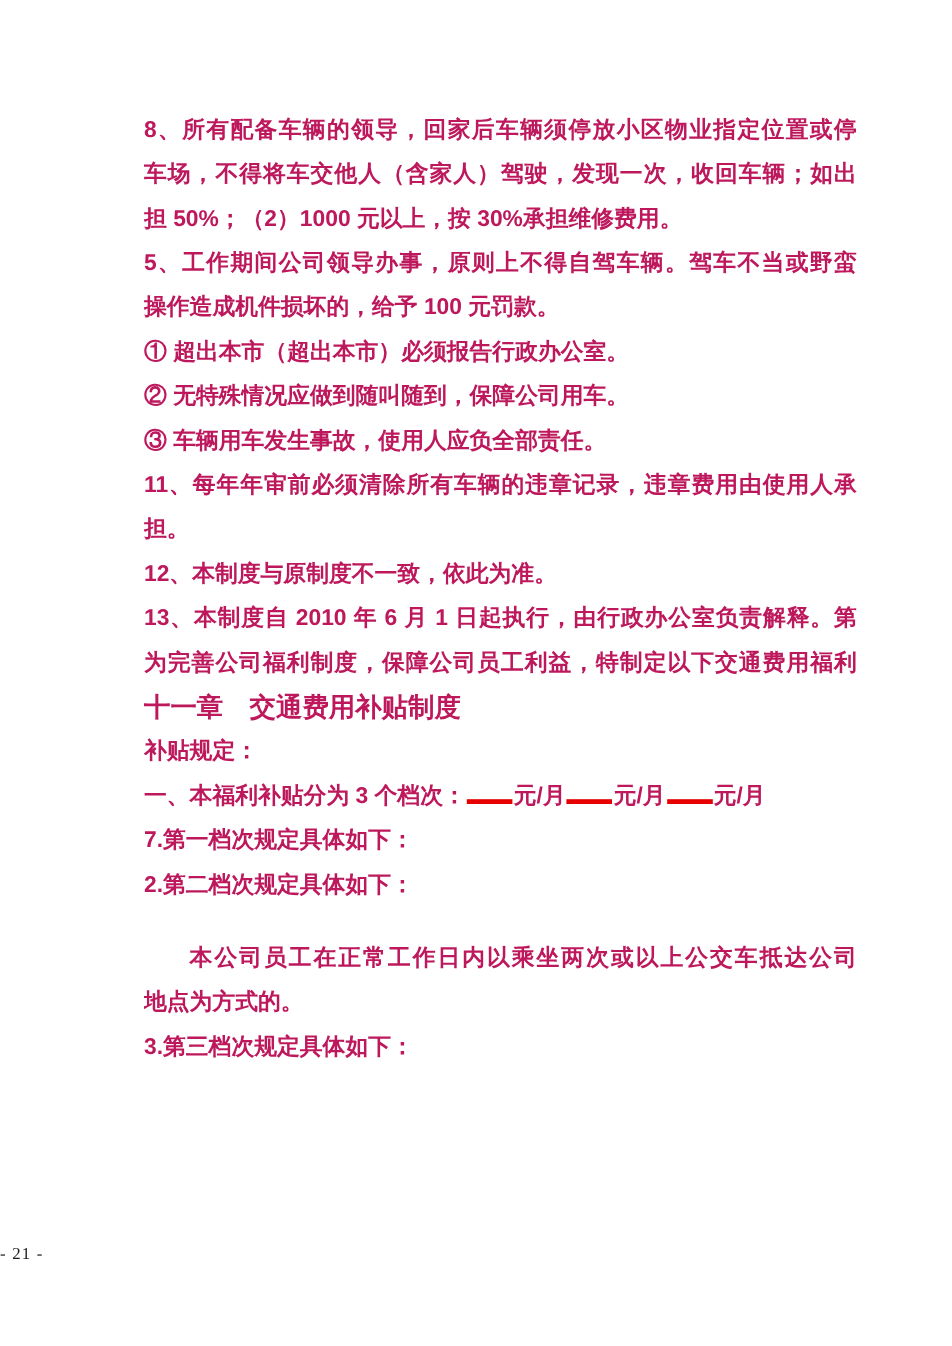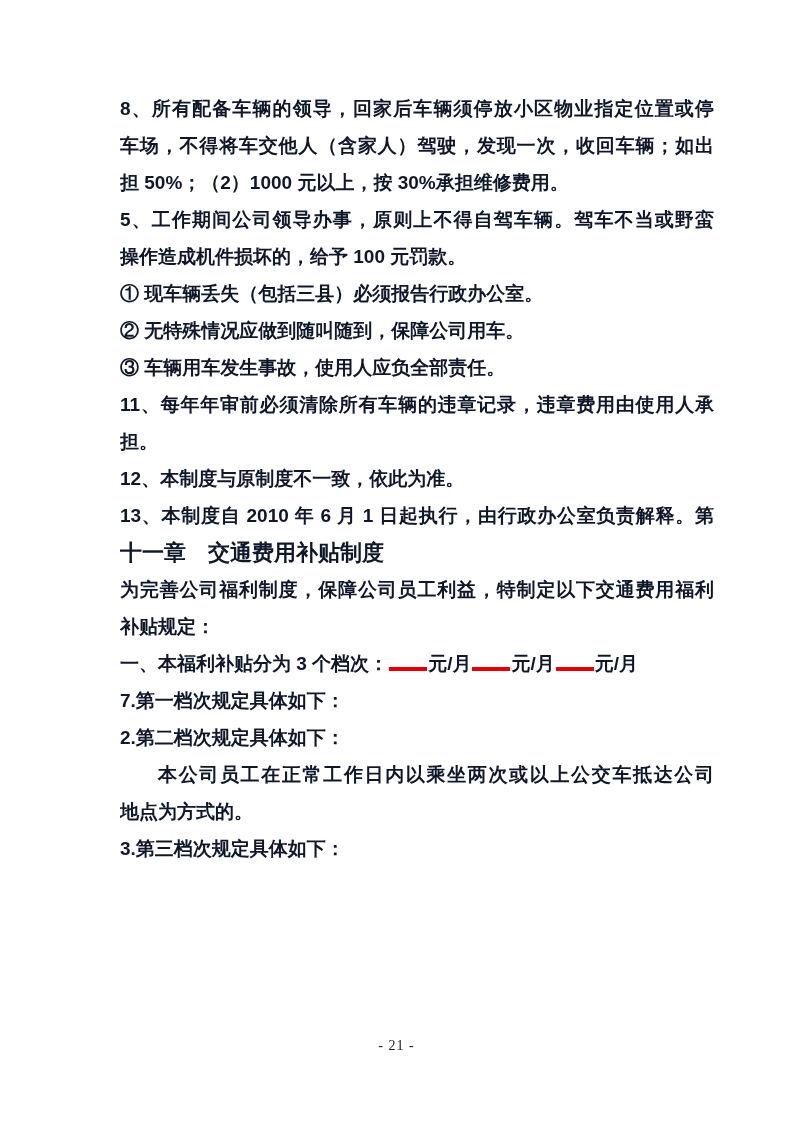--- a/index.html
+++ b/index.html
@@ -3,69 +3,68 @@
 <meta charset="utf-8">
 <style>
   html,body { margin:0; padding:0; background:#ffffff; }
   .page {
     position:relative; width:793px; height:1122px;
     background:#ffffff; overflow:hidden;
     font-family:"Liberation Sans", sans-serif;
   }
   .content {
     position:absolute; left:120px; top:90px; width:594px;
-    font-weight:700; font-size:19px; color:#0f172a;
+    font-weight:700; font-size:19px; color:#be185d;
   }
   .line {
     height:37px; line-height:37px; overflow:hidden;
     text-align:justify; text-align-last:justify;
     white-space:normal;
   }
   .line.last { text-align:right; text-align-last:left; }
   .line.heading { font-size:22px; }
-  .line.ind { text-indent:2em; }
+  .line.ind { text-indent:2em;margin-top:24px; }
   .tier { display:block; }
   .blank {
     display:inline-block; width:38px; height:4px;
     background:var(--accent-red, #e60000);
     vertical-align:-1px; margin:0 1px;
   }
   .footer {
     position:absolute; top:1038px; left:0; width:793px;
-    text-align:center;
     font-family:"Liberation Serif", serif;
     font-size:14px; color:#1a1a1a; letter-spacing:1px;
   }
 </style>
 </head>
 <body>
 
 <div class="page">
   <div class="content">
 
     <div class="line">8、所有配备车辆的领导，回家后车辆须停放小区物业指定位置或停</div>
     <div class="line">车场，不得将车交他人（含家人）驾驶，发现一次，收回车辆；如出</div>
     <div class="line last">担 50%；（2）1000 元以上，按 30%承担维修费用。</div>
 
     <div class="line">5、工作期间公司领导办事，原则上不得自驾车辆。驾车不当或野蛮</div>
     <div class="line last">操作造成机件损坏的，给予 100 元罚款。</div>
 
-    <div class="line last">① 现车辆丢失（包括三县）必须报告行政办公室。</div>
+    <div class="line last">① 超出本市（超出本市）必须报告行政办公室。</div>
     <div class="line last">② 无特殊情况应做到随叫随到，保障公司用车。</div>
     <div class="line last">③ 车辆用车发生事故，使用人应负全部责任。</div>
 
     <div class="line">11、每年年审前必须清除所有车辆的违章记录，违章费用由使用人承</div>
     <div class="line last">担。</div>
 
     <div class="line last">12、本制度与原制度不一致，依此为准。</div>
 
     <div class="line">13、本制度自 2010 年 6 月 1 日起执行，由行政办公室负责解释。第</div>
+    <div class="line">为完善公司福利制度，保障公司员工利益，特制定以下交通费用福利</div>
+
     <div class="line last heading">十一章　交通费用补贴制度</div>
-
-    <div class="line">为完善公司福利制度，保障公司员工利益，特制定以下交通费用福利</div>
     <div class="line last">补贴规定：</div>
 
     <div class="line last tier">
       <span>一、本福利补贴分为 3 个档次：</span><span class="blank"></span><span class="unit">元/月</span><span class="blank"></span><span class="unit">元/月</span><span class="blank"></span><span class="unit">元/月</span>
     </div>
 
     <div class="line last">7.第一档次规定具体如下：</div>
     <div class="line last">2.第二档次规定具体如下：</div>
     <div class="line ind">本公司员工在正常工作日内以乘坐两次或以上公交车抵达公司</div>
     <div class="line last">地点为方式的。</div>

